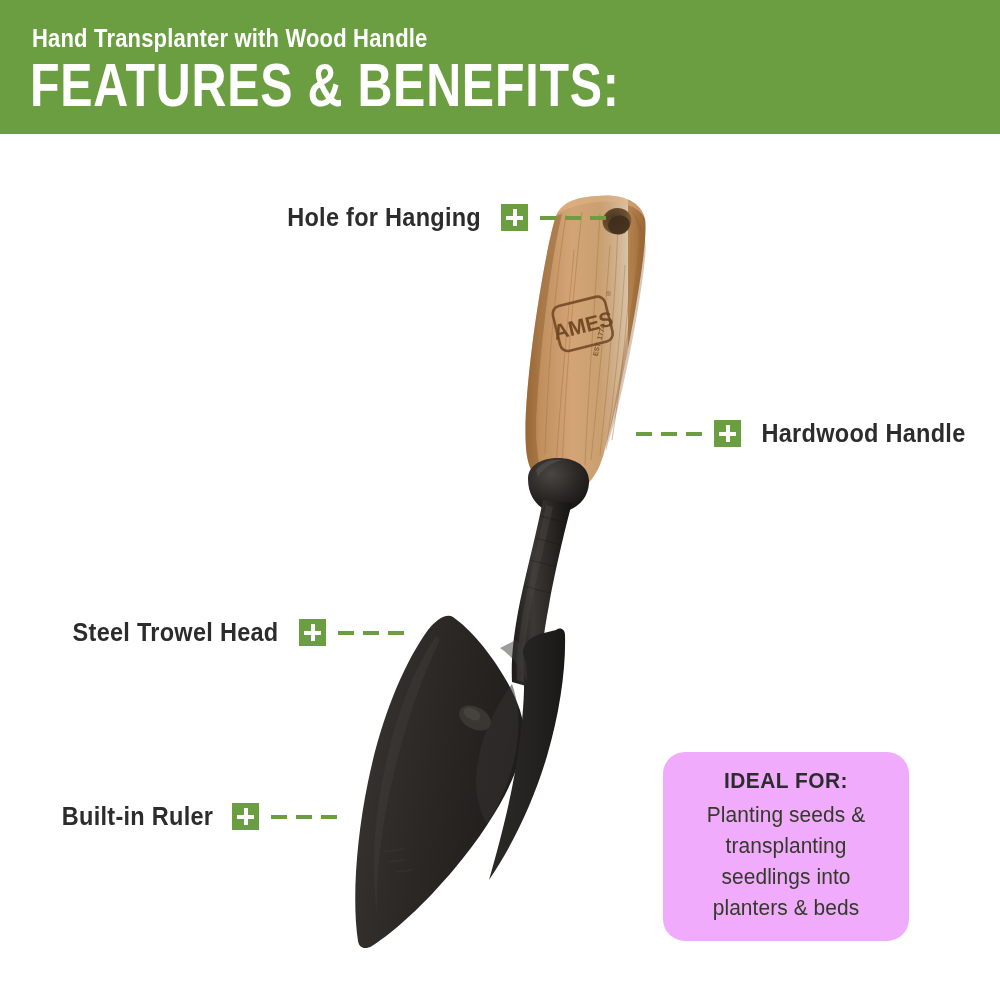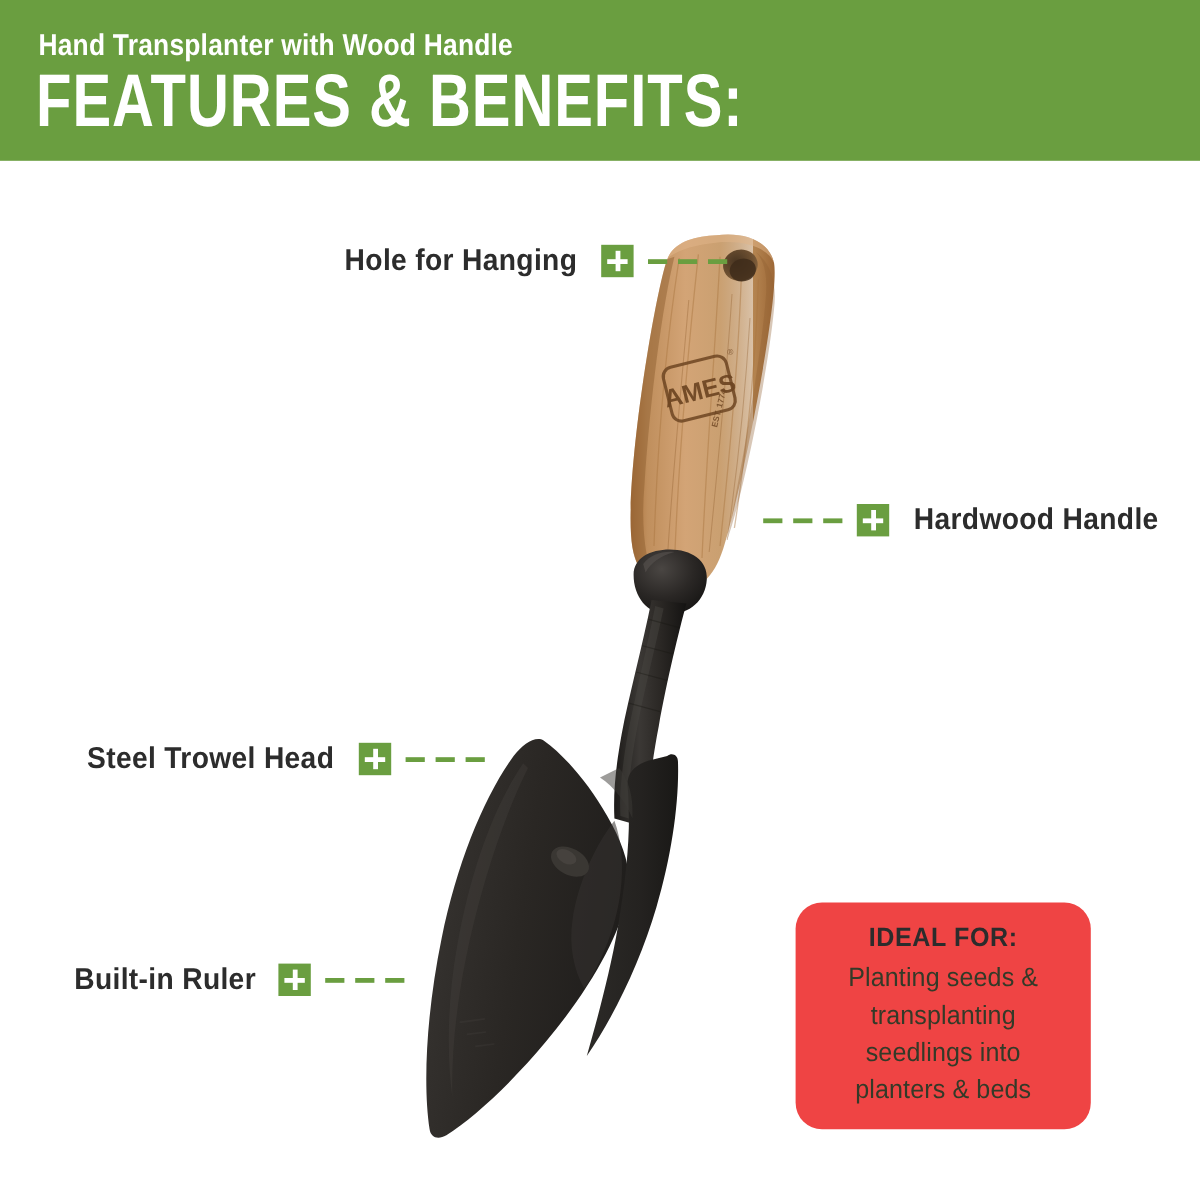--- a/index.html
+++ b/index.html
@@ -98,21 +98,21 @@
 
   #callout-ruler   { left: 57px;  top: 802px; }
   #callout-ruler .plus-box { margin-left: 14px; }
   #callout-ruler .dashes   { margin-left: 12px; }
 
   
   #ideal-box {
     position: absolute;
     left: 663px; top: 752px;
     width: 246px; height: 189px;
-    background: #ef4444;
+    background: #f0abfc;
     border-radius: 22px;
     padding: 16px 14px 0 14px;
     text-align: center;
   }
   #ideal-heading {
     font-size: 22px;
     font-weight: 700;
     color: #2c2c2c;
     letter-spacing: 0.5px;
     transform: scaleX(0.95);

